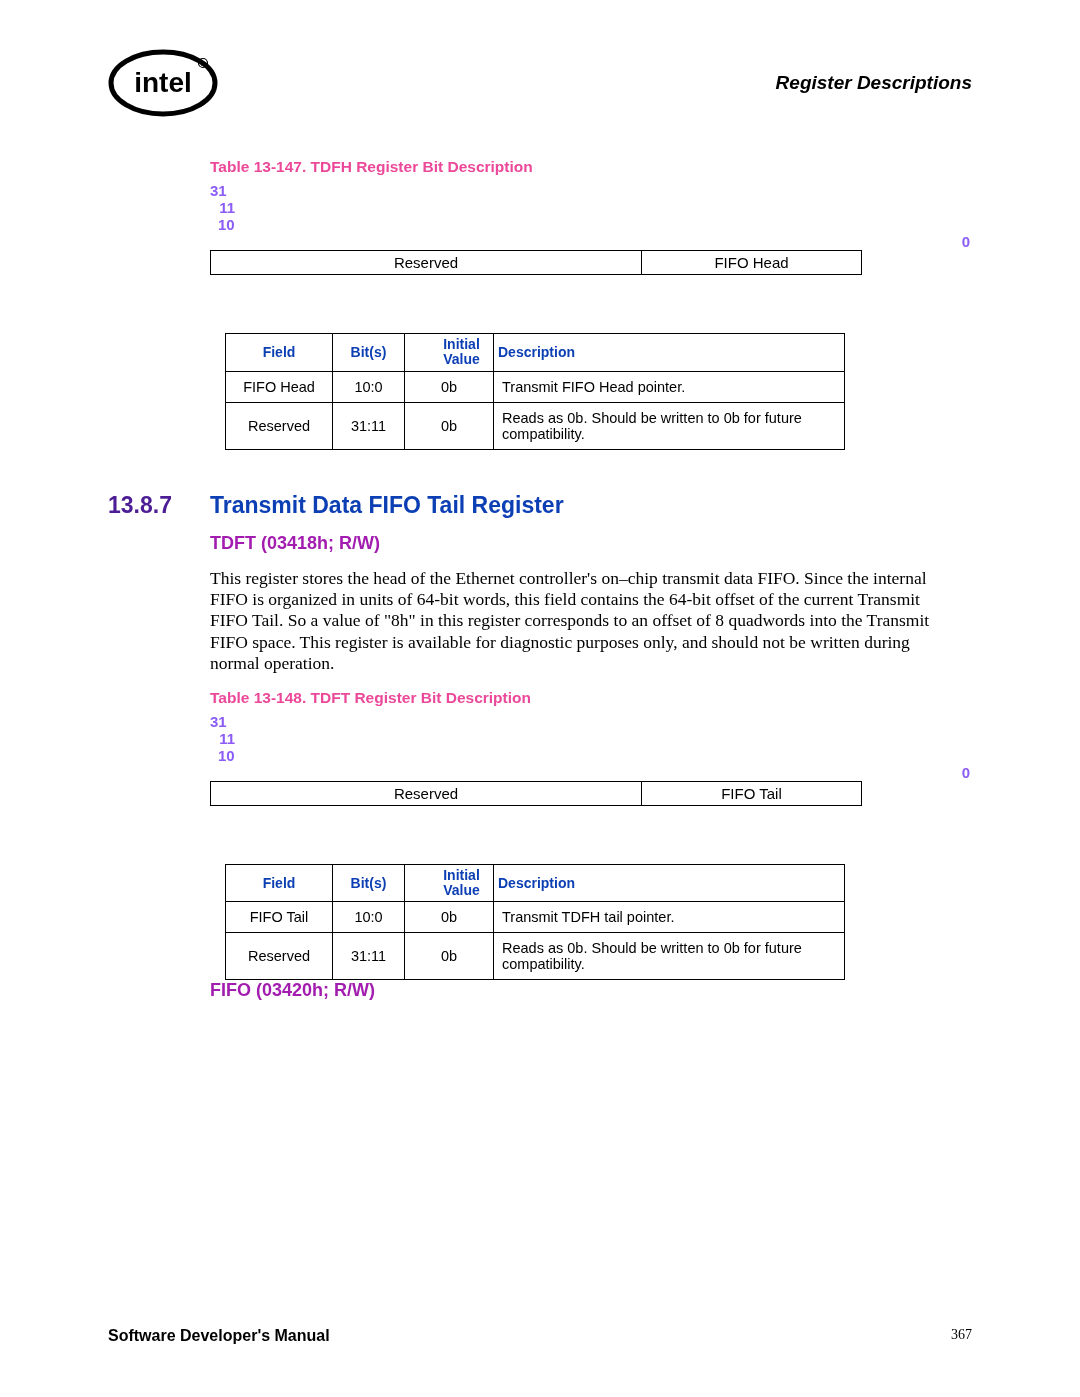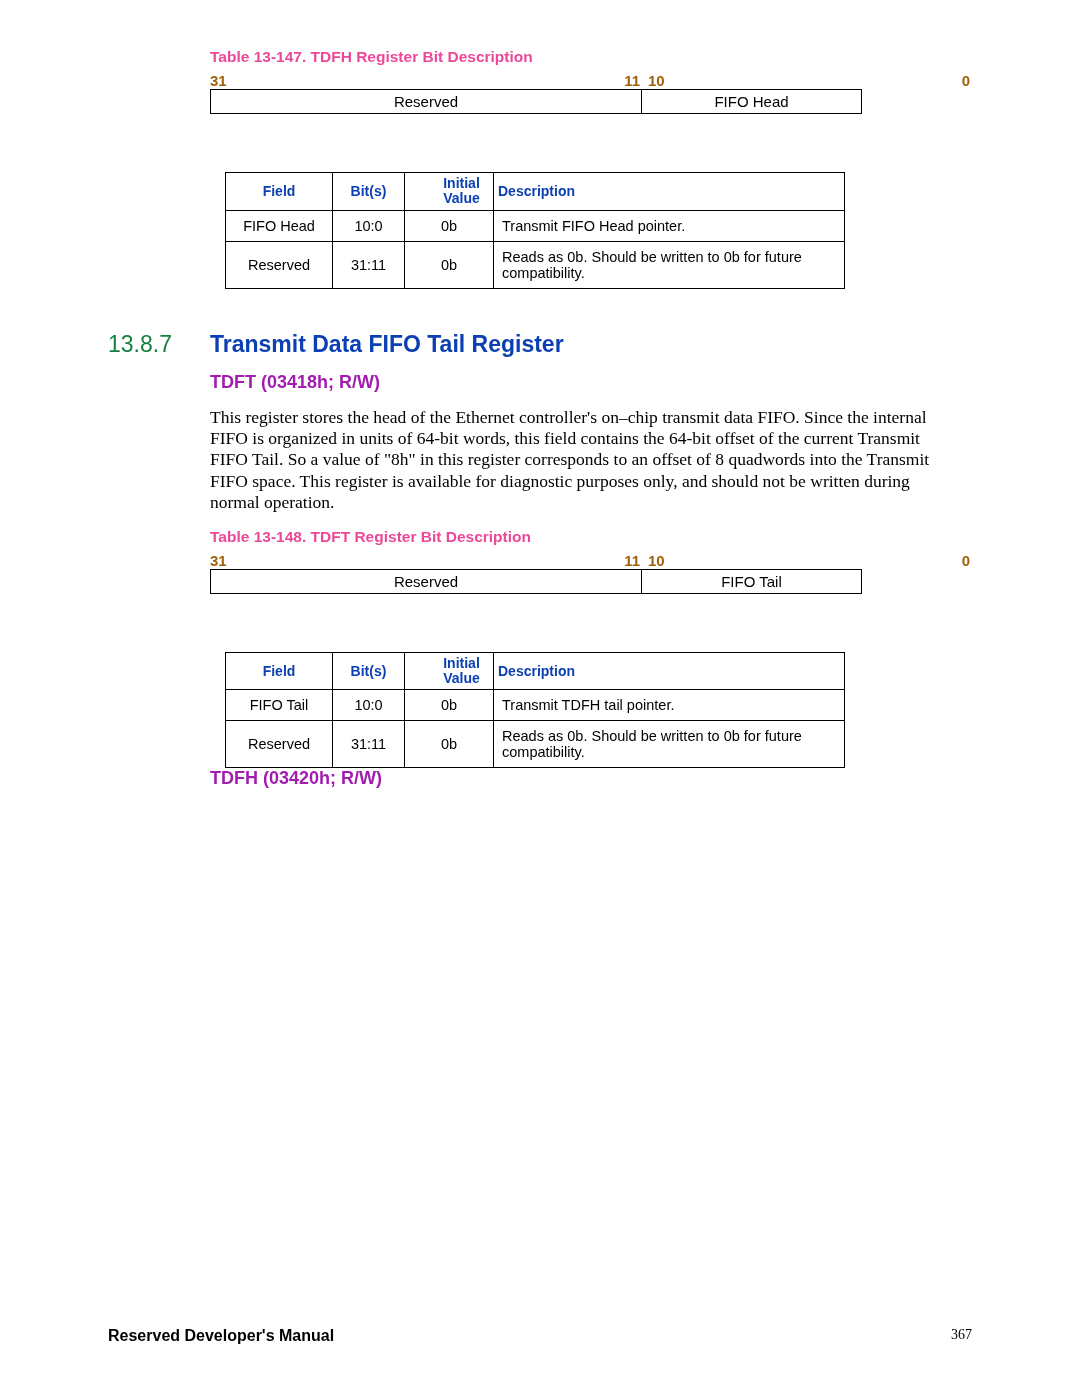--- a/index.html
+++ b/index.html
@@ -43,24 +43,25 @@
   padding-left: 102px;
 }
 .table-caption {
   color: #ec4899;
   font-weight: bold;
   font-size: 15.5px;
   margin-bottom: 6px;
 }
 .bit-header {
   display: flex;
-  color: #a16207;
+  color: #8b5cf6;
   font-weight: bold;
   font-size: 15px;
   margin-top: 4px;
+  flex-direction: column;
 }
 .bit-h-left { width: 405px; }
 .bit-h-mid1 { width: 25px; text-align: right; }
 .bit-h-mid2 { width: 25px; padding-left: 8px; }
 .bit-h-right { flex: 1; text-align: right; padding-right: 2px; }
 .bit-table {
   border: 1px solid #000;
   display: flex;
   width: 650px;
   font-size: 15px;
@@ -107,22 +108,22 @@
 .field-table .col-bits { width: 55px; text-align: center; }
 .field-table .col-initial { width: 55px; text-align: center; }
 .field-table .col-desc { text-align: left; }
 .section-row {
   display: flex;
   margin-top: 42px;
   margin-bottom: 14px;
   margin-left: -102px;
 }
 .section-num {
-  color: #15803d;
-  font-weight: normal;
+  color: #4c1d95;
+  font-weight: bold;
   font-size: 23px;
   width: 102px;
   flex-shrink: 0;
 }
 .section-title {
   color: #0b3fb3;
   font-weight: bold;
   font-size: 23px;
 }
 .sub-caption {
@@ -153,20 +154,31 @@
 .footer-right {
   font-family: "Times New Roman", Times, serif;
   font-size: 14px;
 }
 </style>
 </head>
 <body>
 
 <div class="page">
 
+  <div class="header-row">
+    <div class="logo">
+      <svg viewBox="0 0 110 70">
+        <ellipse cx="55" cy="35" rx="52" ry="31" fill="none" stroke="#000" stroke-width="5"></ellipse>
+        <text x="55" y="44" text-anchor="middle" font-family="Arial" font-weight="bold" font-size="28" fill="#000">intel</text>
+        <circle cx="95" cy="15" r="4.5" fill="none" stroke="#000" stroke-width="1.2"></circle>
+        <text x="95" y="18" text-anchor="middle" font-family="Arial" font-size="6" fill="#000">R</text>
+      </svg>
+    </div>
+    <div class="header-title">Register Descriptions</div>
+  </div>
 
   <div class="content">
 
     <div class="table-caption">Table 13-147. TDFH Register Bit Description</div>
     <div class="bit-header">
       <div class="bit-h-left">31</div>
       <div class="bit-h-mid1">11</div>
       <div class="bit-h-mid2">10</div>
       <div class="bit-h-right">0</div>
     </div>
@@ -233,21 +245,21 @@
       </tr>
       <tr>
         <td class="col-field">Reserved</td>
         <td class="col-bits">31:11</td>
         <td class="col-initial">0b</td>
         <td class="col-desc">Reads as 0b. Should be written to 0b for future compatibility.</td>
       </tr>
     </tbody>
       </table>
 
-    <div class="sub-caption">TDFH (03420h; R/W)</div>
+    <div class="sub-caption">FIFO (03420h; R/W)</div>
 
   </div>
 
   <div class="footer">
-    <div class="footer-left">Reserved Developer's Manual</div>
+    <div class="footer-left">Software Developer's Manual</div>
     <div class="footer-right">367</div>
   </div>
 </div>
 
 </body></html>

